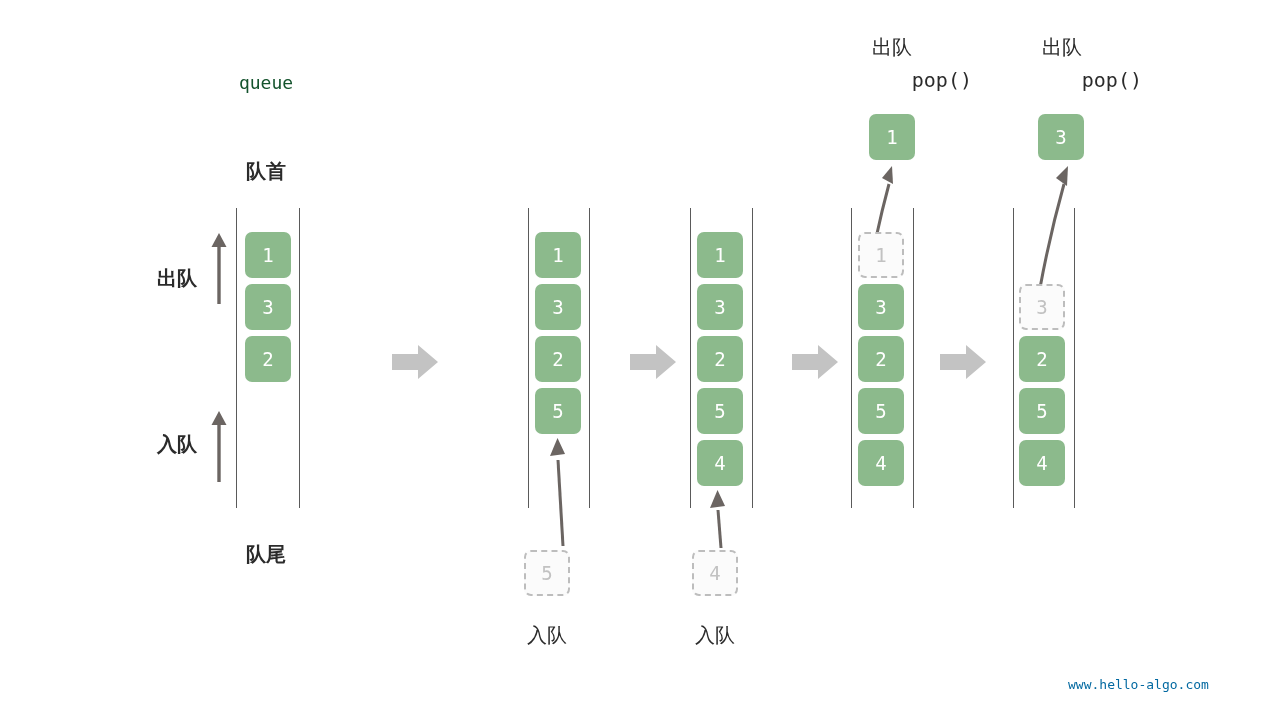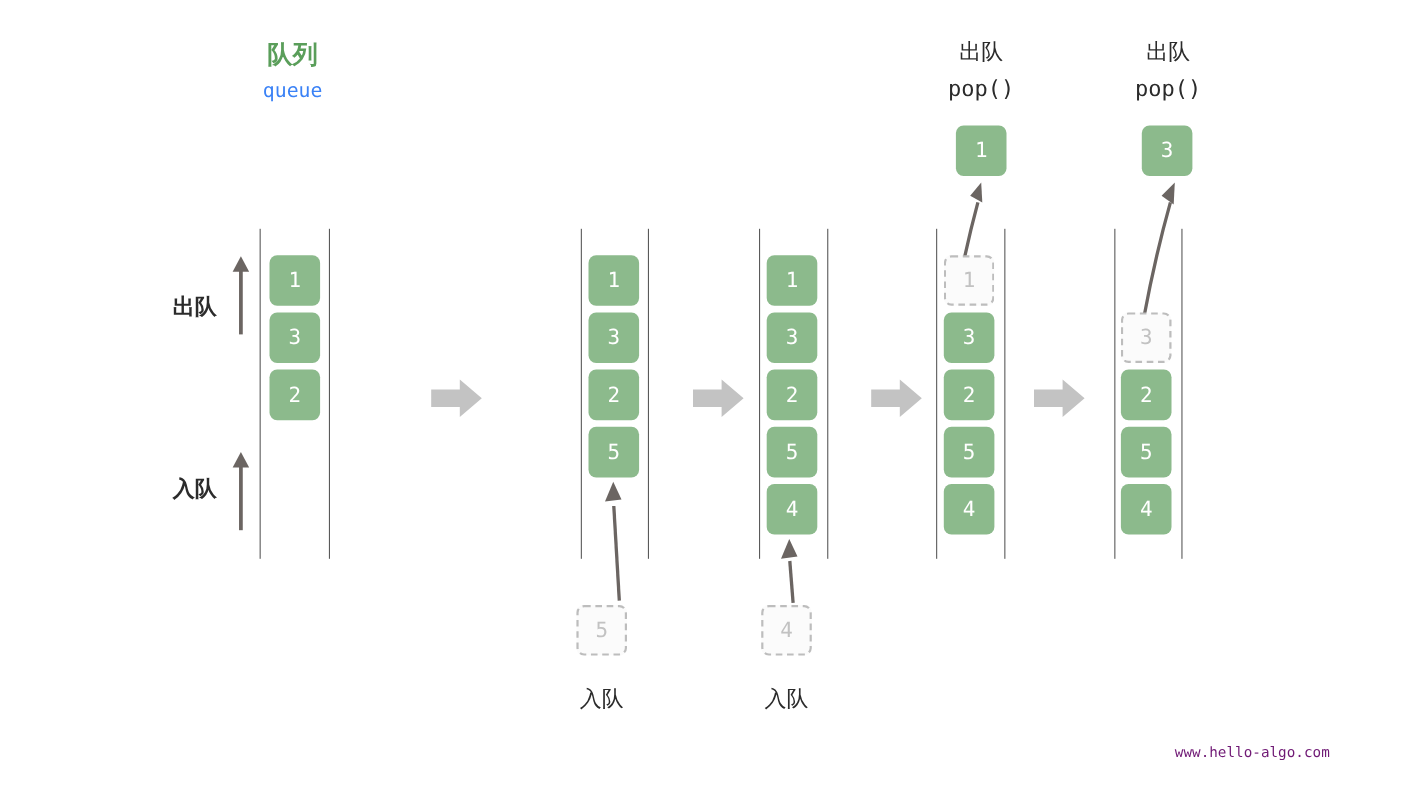--- a/index.html
+++ b/index.html
@@ -27,51 +27,51 @@
   .title-cn {
     font-size: 23px;
     font-weight: bold;
     color: #5a9e5a;
     text-align: center;
     white-space: nowrap;
   }
   .title-en {
     font-family: "DejaVu Sans Mono", "Liberation Mono", monospace;
     font-size: 18px;
-    color: #3b82f6;
+    color: #14532d;
     text-align: center;
     white-space: nowrap;
   }
   .side-label {
     font-size: 20px;
     font-weight: bold;
     color: #2b2b2b;
     text-align: center;
     white-space: nowrap;
   }
   .op-cn {
     font-size: 20px;
     color: #2b2b2b;
     text-align: center;
     white-space: nowrap;
   }
   .op-code {
     font-family: "DejaVu Sans Mono", "Liberation Mono", monospace;
     font-size: 20px;
     color: #2b2b2b;
-    text-align: center;
+    text-align: right;
     white-space: nowrap;
     letter-spacing: 0px;
   }
   .op-code .num { color: #4e9a51; font-weight: bold; }
 
   .watermark {
     font-family: "DejaVu Sans Mono", "Liberation Mono", monospace;
     font-size: 13px;
-    color: #701a75;
+    color: #0369a1;
     white-space: nowrap;
   }
 
   
   .cell {
     width: 46px;
     height: 46px;
     border-radius: 7px;
     background: #8cba8c;
     color: #ffffff;
@@ -95,27 +95,30 @@
   
   .step-arrow { display:block; }
 
   svg { display: block; overflow: visible; }
 </style>
 </head>
 <body>
 
 <div class="stage">
 
-  <div class="abs" style="left:186px; top:34px; width:160px;">
-    <div class="title-cn">队列</div>
-  </div>
   <div class="abs" style="left:186px; top:72px; width:160px;">
     <div class="title-en">queue</div>
   </div>
 
+  <div class="abs" style="left:186px; top:158px; width:160px;">
+    <div class="side-label">队首</div>
+  </div>
+  <div class="abs" style="left:186px; top:541px; width:160px;">
+    <div class="side-label">队尾</div>
+  </div>
 
   <div class="abs" style="left:146px; top:265px; width:62px;">
     <div class="side-label">出队</div>
   </div>
   <div class="abs" style="left:206px; top:228px;">
     <svg width="26" height="78" viewBox="0 0 26 78">
       <line x1="13" y1="76" x2="13" y2="16" stroke="#6b6562" stroke-width="3.4"></line>
       <path d="M13 5 L20.5 19 L5.5 19 Z" fill="#6b6562"></path>
     </svg>
   </div>

